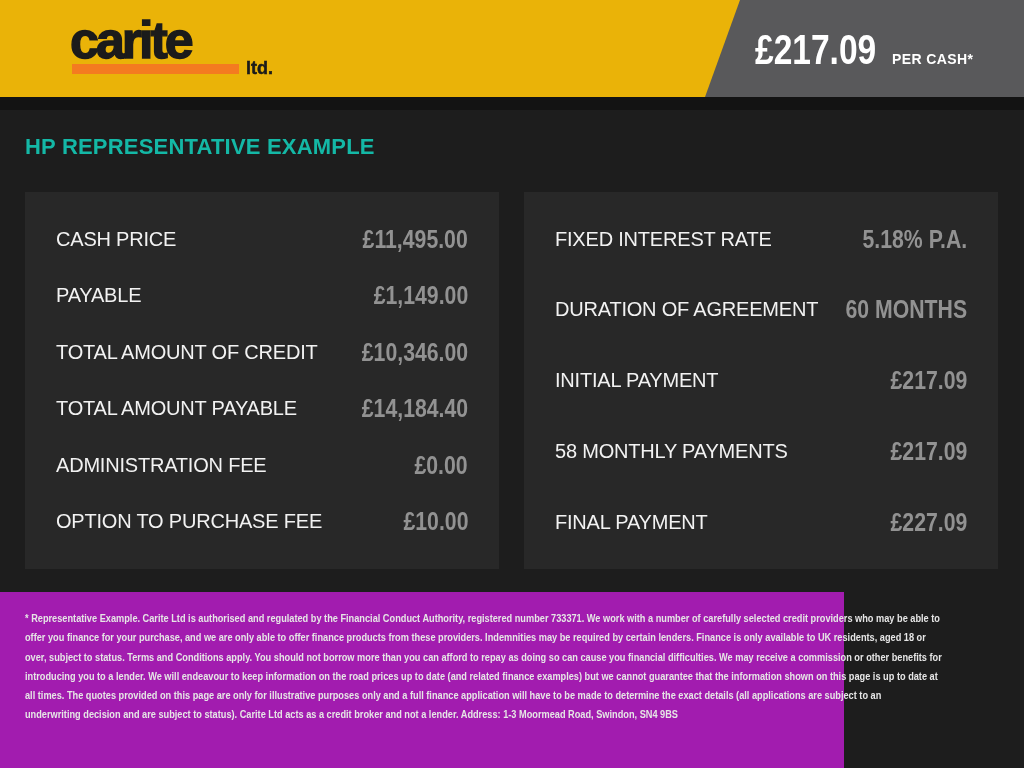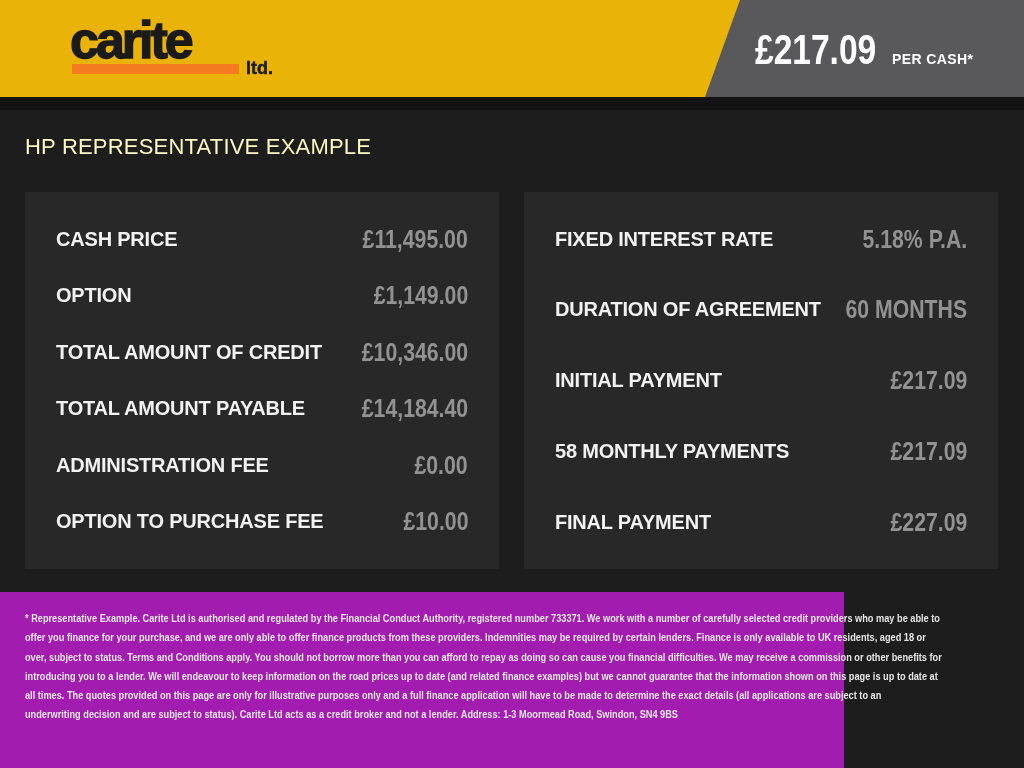--- a/index.html
+++ b/index.html
@@ -79,22 +79,22 @@
     color: #ffffff;
     letter-spacing: 0.4px;
     white-space: nowrap;
   }
 
   
   .heading {
     position: absolute;
     left: 25px; top: 134px;
     font-size: 22px;
-    font-weight: 400;
-    color: #fef9c3;
+    font-weight: 700;
+    color: #14b8a6;
     letter-spacing: 0.2px;
   }
   .panels {
     position: absolute;
     left: 25px; top: 192px;
     width: 973px; height: 377px;
     display: flex;
     gap: 25px;
   }
   .panel {
@@ -106,21 +106,21 @@
     justify-content: space-between;
   }
   .finance-row {
     display: flex;
     justify-content: space-between;
     align-items: center;
     height: 50px;
   }
   .finance-label {
     font-size: 20px;
-    font-weight: 700;
+    font-weight: 400;
     color: #f2f2f2;
     letter-spacing: -0.2px;
     white-space: nowrap;
   }
   .finance-value {
     font-size: 25px;
     font-weight: 700;
     color: #929292;
     transform: scaleX(0.85);
     transform-origin: right center;
@@ -166,21 +166,21 @@
 
 <div class="heading">HP REPRESENTATIVE EXAMPLE</div>
 
 <div class="panels">
   <div class="panel">
     <div class="finance-row">
       <span class="finance-label">CASH PRICE</span>
       <span class="finance-value">£11,495.00</span>
     </div>
     <div class="finance-row">
-      <span class="finance-label">OPTION</span>
+      <span class="finance-label">PAYABLE</span>
       <span class="finance-value">£1,149.00</span>
     </div>
     <div class="finance-row">
       <span class="finance-label">TOTAL AMOUNT OF CREDIT</span>
       <span class="finance-value">£10,346.00</span>
     </div>
     <div class="finance-row">
       <span class="finance-label">TOTAL AMOUNT PAYABLE</span>
       <span class="finance-value">£14,184.40</span>
     </div>

